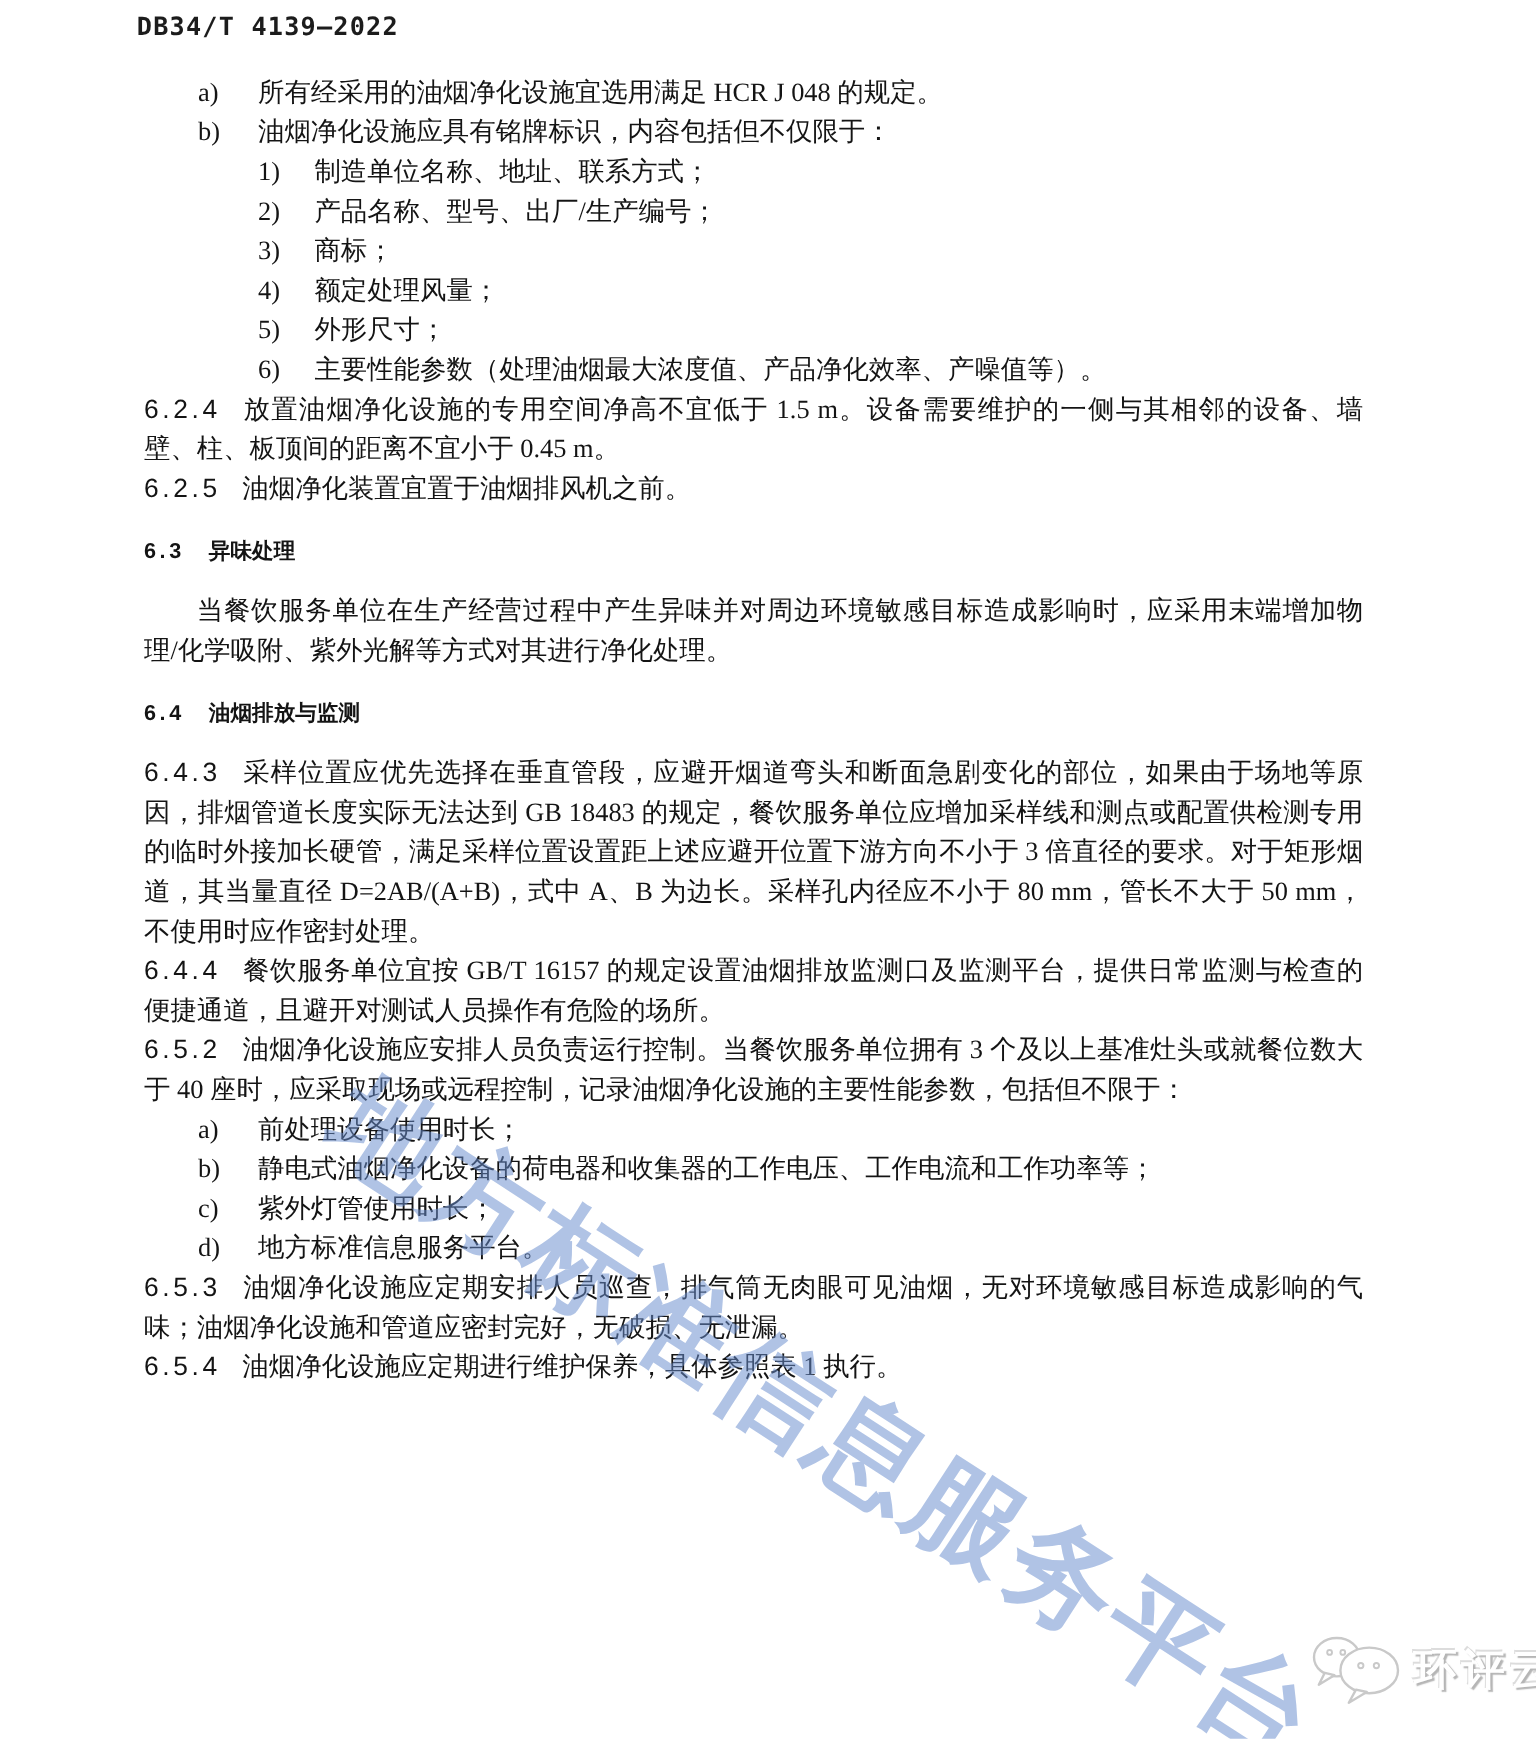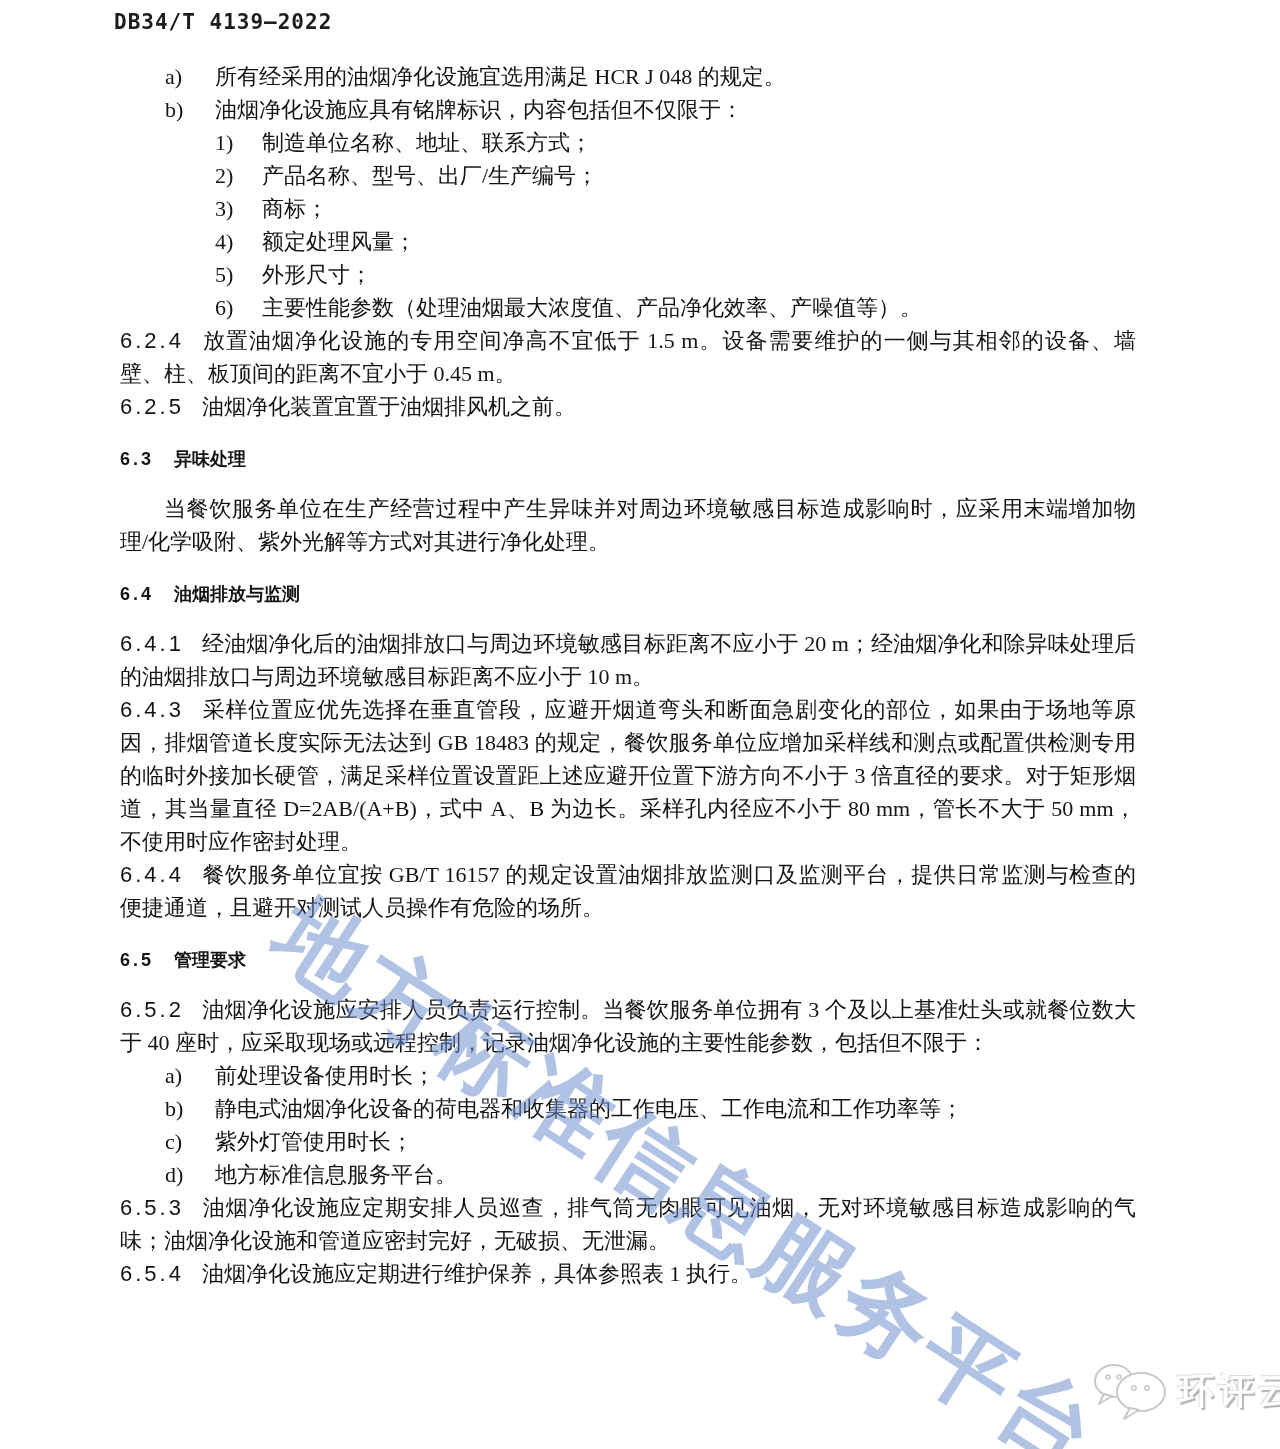--- a/index.html
+++ b/index.html
@@ -91,24 +91,22 @@
     </div>
     <div class="li lv2">
       <span class="marker">6)</span>
       <span class="litext">主要性能参数（处理油烟最大浓度值、产品净化效率、产噪值等）。</span>
     </div>
     <p class="clause"><span class="cnum">6.2.4</span><span>放置油烟净化设施的专用空间净高不宜低于 1.5 m。设备需要维护的一侧与其相邻的设备、墙壁、柱、板顶间的距离不宜小于 0.45 m。</span></p>
     <p class="clause"><span class="cnum">6.2.5</span><span>油烟净化装置宜置于油烟排风机之前。</span></p>
     <div class="heading"><span class="hnum">6.3</span><span>异味处理</span></div>
     <p class="para"><span>当餐饮服务单位在生产经营过程中产生异味并对周边环境敏感目标造成影响时，应采用末端增加物理/化学吸附、紫外光解等方式对其进行净化处理。</span></p>
     <div class="heading"><span class="hnum">6.4</span><span>油烟排放与监测</span></div>
-    <p class="clause"><span class="cnum">6.4.1</span><span>经油烟净化后的油烟排放口与周边环境敏感目标距离不应小于 20 m；经油烟净化和除异味处理后的油烟排放口与周边环境敏感目标距离不应小于 10 m。</span></p>
     <p class="clause"><span class="cnum">6.4.3</span><span>采样位置应优先选择在垂直管段，应避开烟道弯头和断面急剧变化的部位，如果由于场地等原因，排烟管道长度实际无法达到 GB 18483 的规定，餐饮服务单位应增加采样线和测点或配置供检测专用的临时外接加长硬管，满足采样位置设置距上述应避开位置下游方向不小于 3 倍直径的要求。对于矩形烟道，其当量直径 D=2AB/(A+B)，式中 A、B 为边长。采样孔内径应不小于 80 mm，管长不大于 50 mm，不使用时应作密封处理。</span></p>
     <p class="clause"><span class="cnum">6.4.4</span><span>餐饮服务单位宜按 GB/T 16157 的规定设置油烟排放监测口及监测平台，提供日常监测与检查的便捷通道，且避开对测试人员操作有危险的场所。</span></p>
-    <div class="heading"><span class="hnum">6.5</span><span>管理要求</span></div>
     <p class="clause"><span class="cnum">6.5.2</span><span>油烟净化设施应安排人员负责运行控制。当餐饮服务单位拥有 3 个及以上基准灶头或就餐位数大于 40 座时，应采取现场或远程控制，记录油烟净化设施的主要性能参数，包括但不限于：</span></p>
     <div class="li lv1">
       <span class="marker">a)</span>
       <span class="litext">前处理设备使用时长；</span>
     </div>
     <div class="li lv1">
       <span class="marker">b)</span>
       <span class="litext">静电式油烟净化设备的荷电器和收集器的工作电压、工作电流和工作功率等；</span>
     </div>
     <div class="li lv1">

